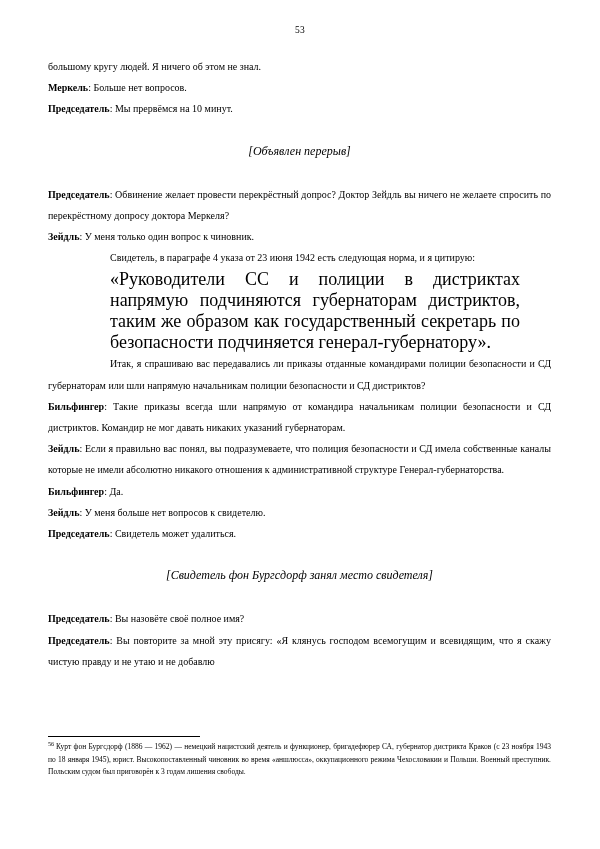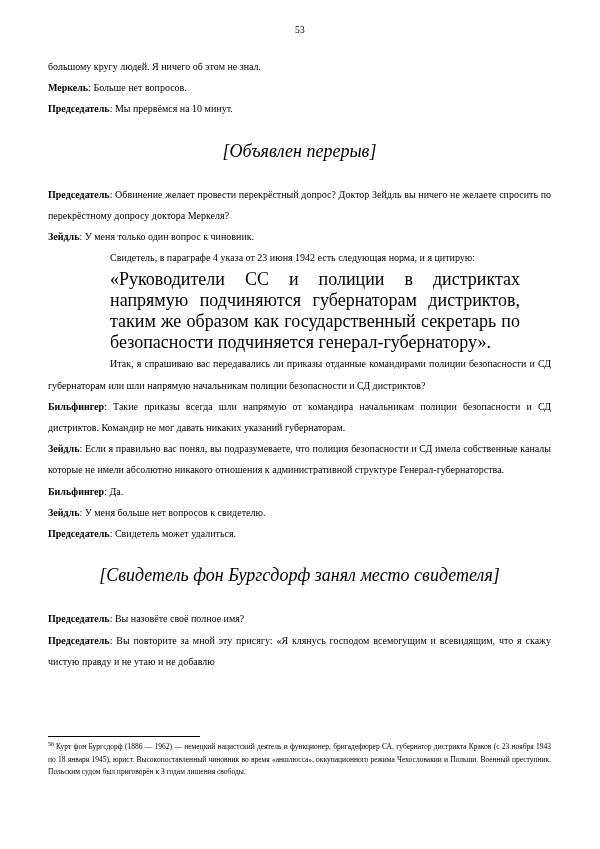--- a/index.html
+++ b/index.html
@@ -53,21 +53,21 @@
     text-indent: 62px;
   }
   .speaker {
     font-weight: bold;
     margin-top: 9px;
   }
   .centered-italic {
     margin: 0;
     text-align: center;
     font-style: italic;
-    font-size: 18px;
+    font-size: 12px;
     line-height: 21.2px;
   }
   .gap-before-stage {
     height: 21px;
   }
   .gap-after-stage {
     height: 22px;
   }
   .quote-block {
     margin: 0;

